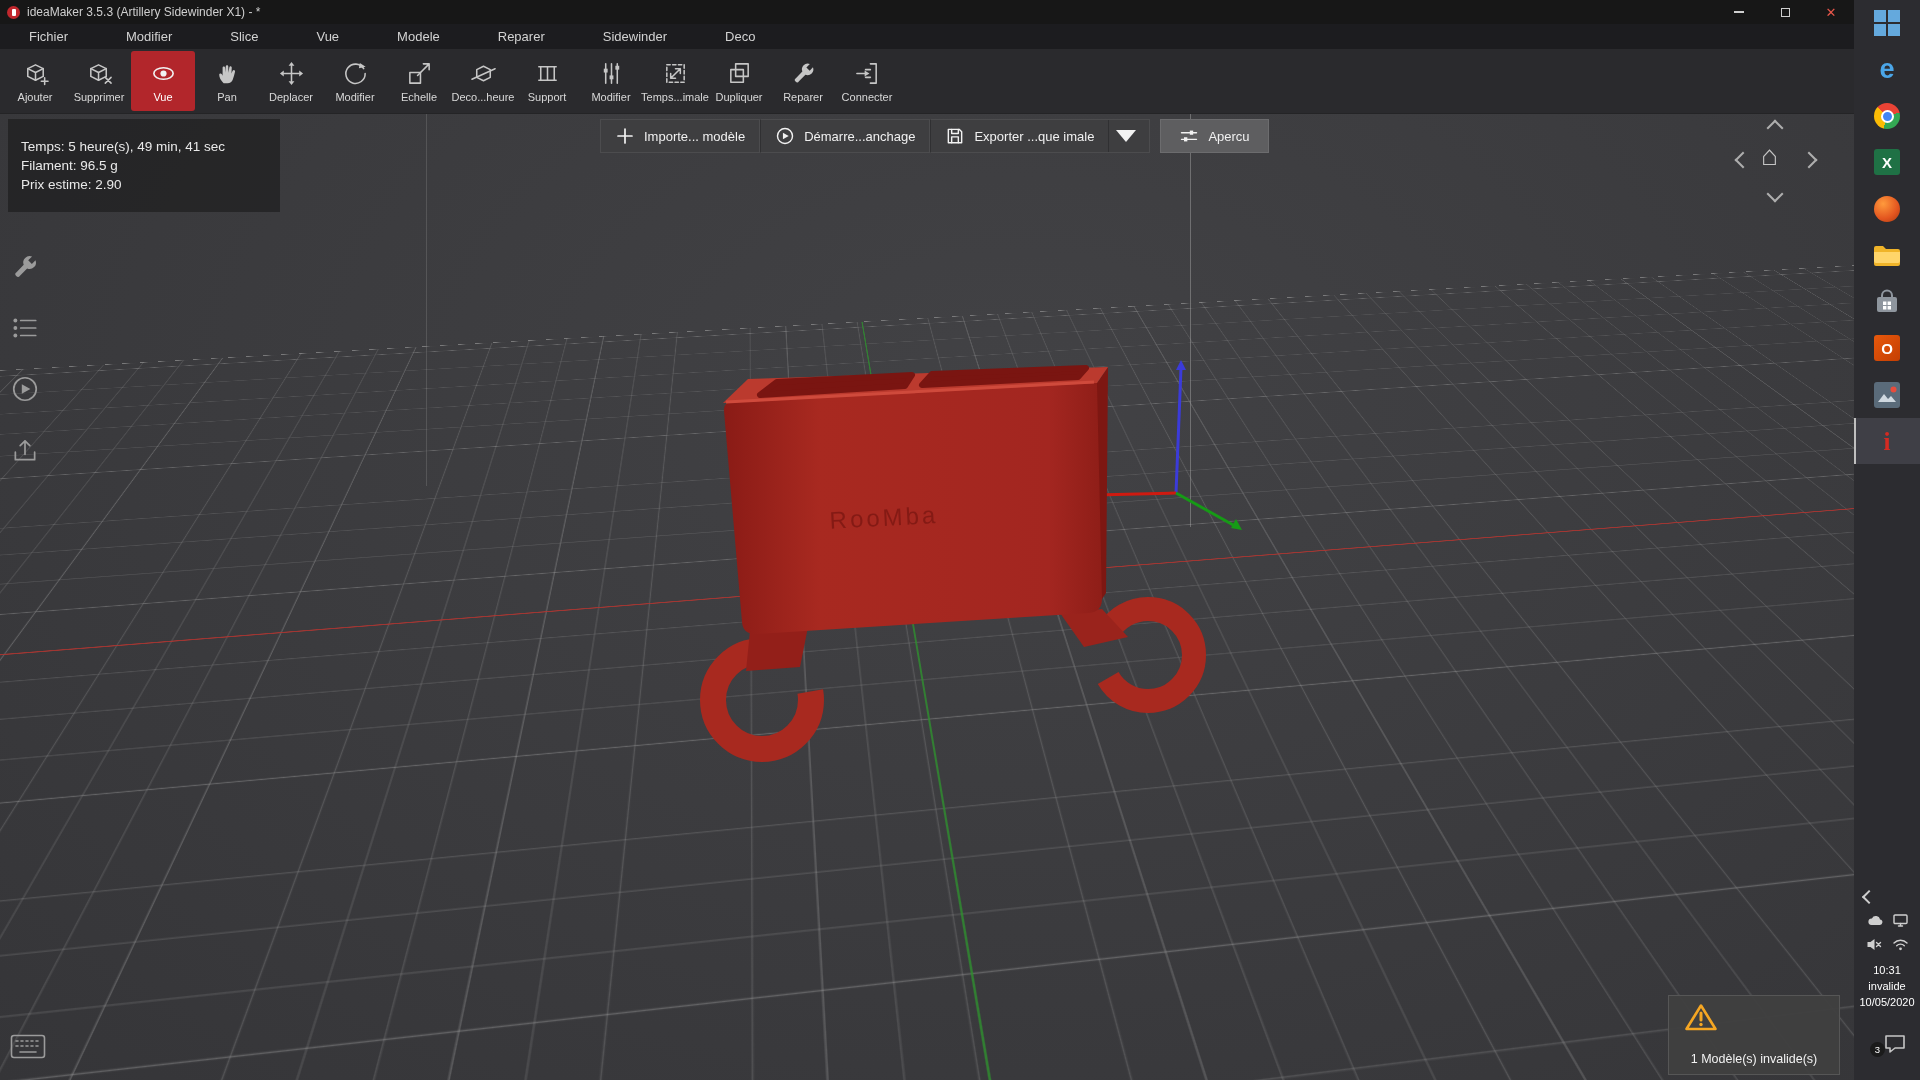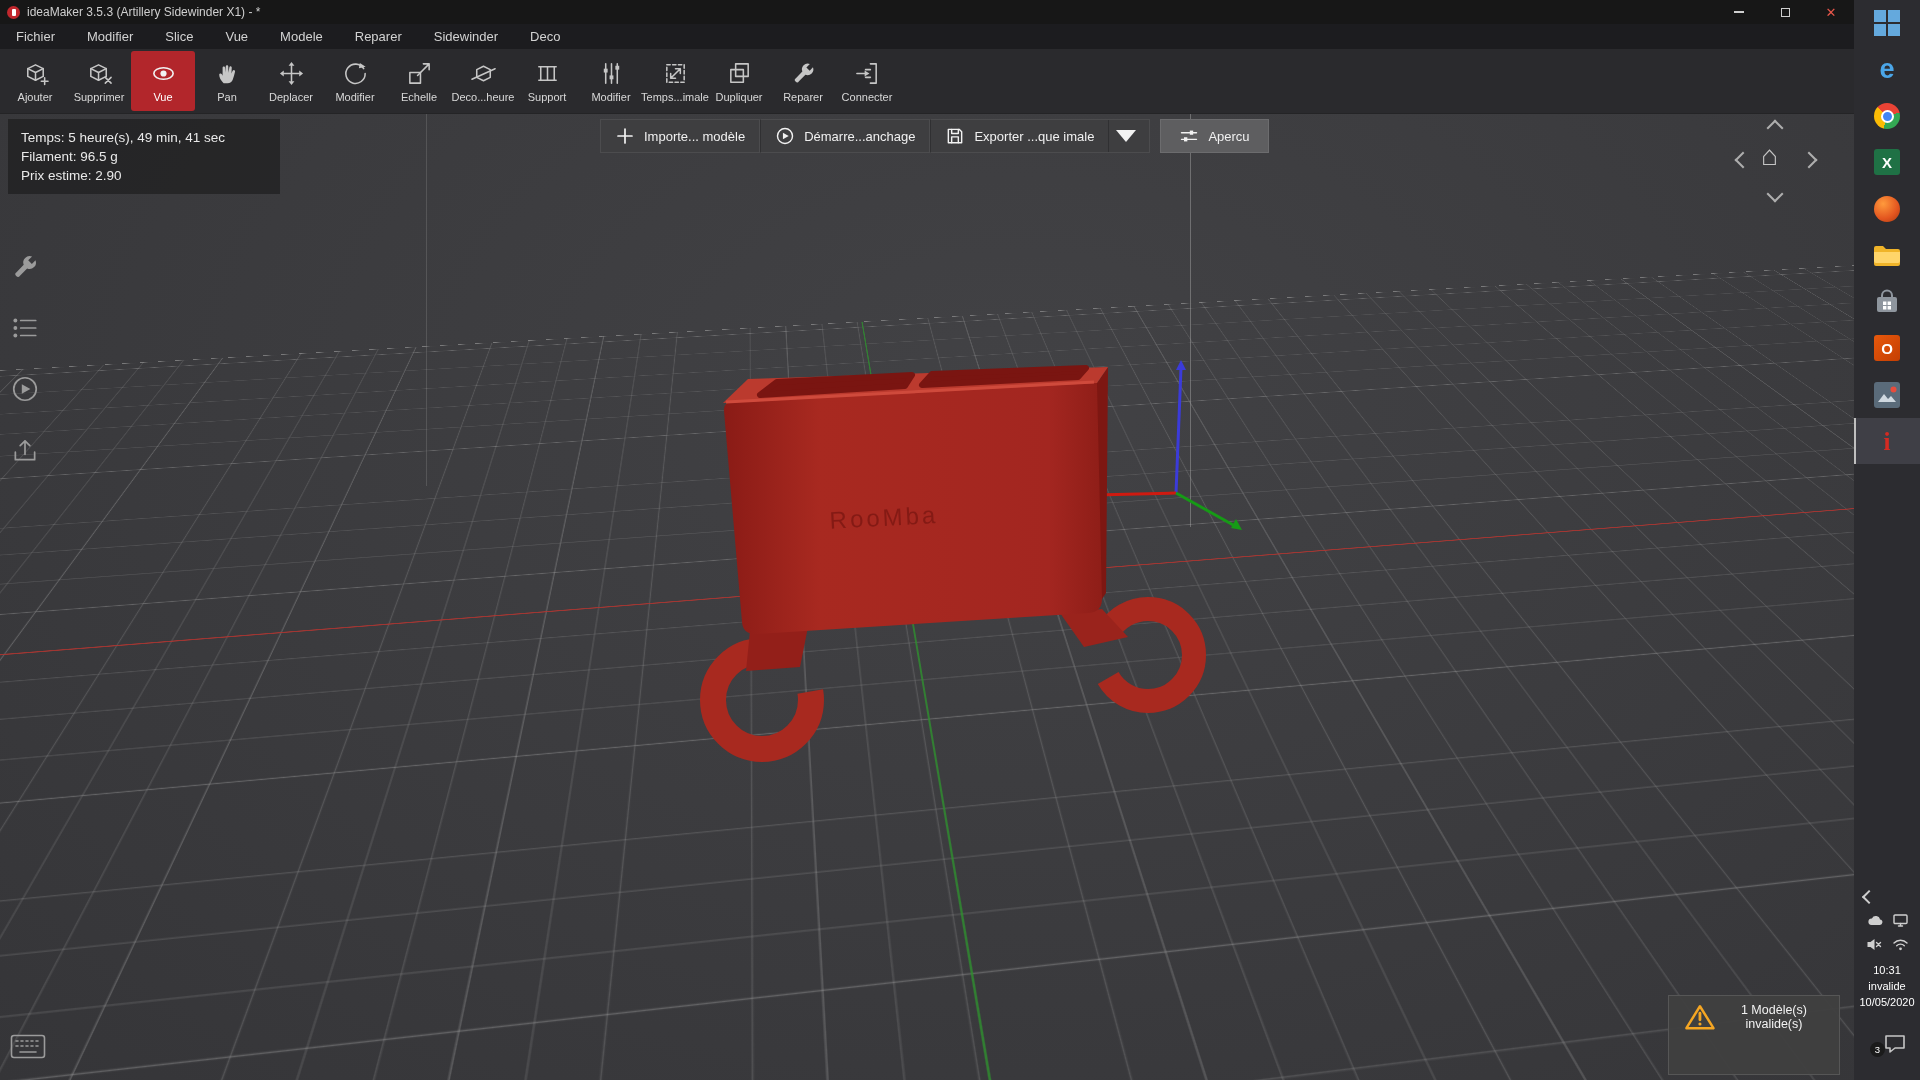--- a/index.html
+++ b/index.html
@@ -13,21 +13,21 @@
   #app-logo::after{content:"";position:absolute;left:5px;top:3px;width:3.5px;height:7px;background:#fff;border-radius:1px}
   #win-controls{margin-left:auto;display:flex;height:100%}
   .winbtn{width:46px;height:24px;display:flex;align-items:center;justify-content:center}
   .winbtn .bar{width:10px;height:1.5px;background:#cfcfcf}
   .winbtn .box{width:9px;height:9px;border:1.5px solid #cfcfcf}
   #btn-close span{color:#e8574b;font-size:13px;line-height:1}
 
   
   #menubar{position:absolute;left:0;top:24px;width:1854px;height:25px;background:#1c1c1f;
     display:flex;align-items:center;font-size:13px;color:#d2d2d2;z-index:50}
-  .menu-item{padding:0 16px;height:100%;display:flex;align-items:center}
+  .menu-item{padding:0 29px;height:100%;display:flex;align-items:center}
 
   
   #toolbar{position:absolute;left:0;top:49px;width:1854px;height:65px;background:#2a2a2d;
     display:flex;align-items:center;padding-left:3px;z-index:50;border-bottom:1px solid #242426}
   .tool{width:64px;height:60px;display:flex;flex-direction:column;align-items:center;justify-content:center;
     gap:4px;border-radius:3px;flex:none}
   .tool svg{width:27px;height:27px;flex:none}
   .tool .tlabel{font-size:11px;color:#d8d8d8;white-space:nowrap}
   .tool.active{background:#b2262b}
   .tool.active .tlabel{color:#fff}
@@ -57,21 +57,21 @@
   #axis-x-line{position:absolute;left:0;right:0;top:38%;height:2px;background:#b23530;opacity:.85}
   #axis-y-line{position:absolute;top:0;bottom:0;left:50%;width:2px;background:#2e8f2e;opacity:.8}
   .corner-line{position:absolute;width:1px;background:rgba(170,170,170,.45);z-index:2}
   #corner-back{left:1190px;top:0;height:413px}
   #corner-left{left:426px;top:0;height:372px;opacity:.5}
 
   #model-svg{position:absolute;left:660px;top:241px;width:560px;height:440px;z-index:6}
   #axis-svg{position:absolute;left:1085px;top:246px;width:170px;height:180px;z-index:5}
 
   
-  #stats{position:absolute;left:8px;top:5px;width:272px;padding:9px 13px;background:rgba(22,22,22,.55);
+  #stats{position:absolute;left:8px;top:5px;width:272px;padding:18px 13px;background:rgba(22,22,22,.55);
     color:#e9e9e9;font-size:13.5px;line-height:1.42;z-index:10}
 
   
   #actionbar{position:absolute;left:600px;top:5px;height:34px;display:flex;align-items:stretch;z-index:10;font-size:13px}
   .action{display:flex;align-items:center;gap:9px;background:#3e3e40;border:1px solid #4c4c4e;
     color:#f0f0f0;padding:0 14px;white-space:nowrap}
   .action + .action{border-left:1px solid #303032}
   .action svg{width:20px;height:20px;flex:none}
   #action-export{padding-right:6px}
   .export-arrow{display:flex;align-items:center;align-self:stretch;padding:0 7px;margin-left:5px;border-left:1px solid #303032}
@@ -89,21 +89,21 @@
   
   #leftrail{position:absolute;left:10px;top:138px;display:flex;flex-direction:column;gap:31px;z-index:10}
   .rail-icon{width:30px;height:30px}
   .rail-icon svg{width:30px;height:30px}
   #kbd-btn{position:absolute;left:10px;top:920px;z-index:10}
   #kbd-btn svg{width:36px;height:25px}
 
   
   #warning-toast{position:absolute;left:1668px;top:881px;width:172px;height:80px;background:rgba(64,64,64,.96);
     border:1px solid #565656;z-index:10;padding:7px 6px 8px 6px;
-    display:flex;justify-content:space-between}
+    display:flex;flex-direction:column;justify-content:space-between}
   #warning-toast svg{width:32px;height:28px;margin-left:10px}
   #warning-text{font-size:12.5px;color:#f2f2f2;text-align:center}
 
   
   #taskbar{position:absolute;right:0;top:0;width:66px;height:1080px;background:#2c2c30;z-index:60}
   .tb-app{position:absolute;left:0;width:66px;height:46px;display:flex;align-items:center;justify-content:center}
   .tb-app.active{background:#3f3f46;box-shadow:inset 2px 0 0 #bfbfbf}
   .sq-icon{width:26px;height:26px;border-radius:3px;display:flex;align-items:center;justify-content:center;font-weight:bold}
   #icon-win{width:26px;height:26px;display:grid;grid-template-columns:12px 12px;grid-template-rows:12px 12px;gap:2px}
   #icon-win div{background:#64a9dd}

